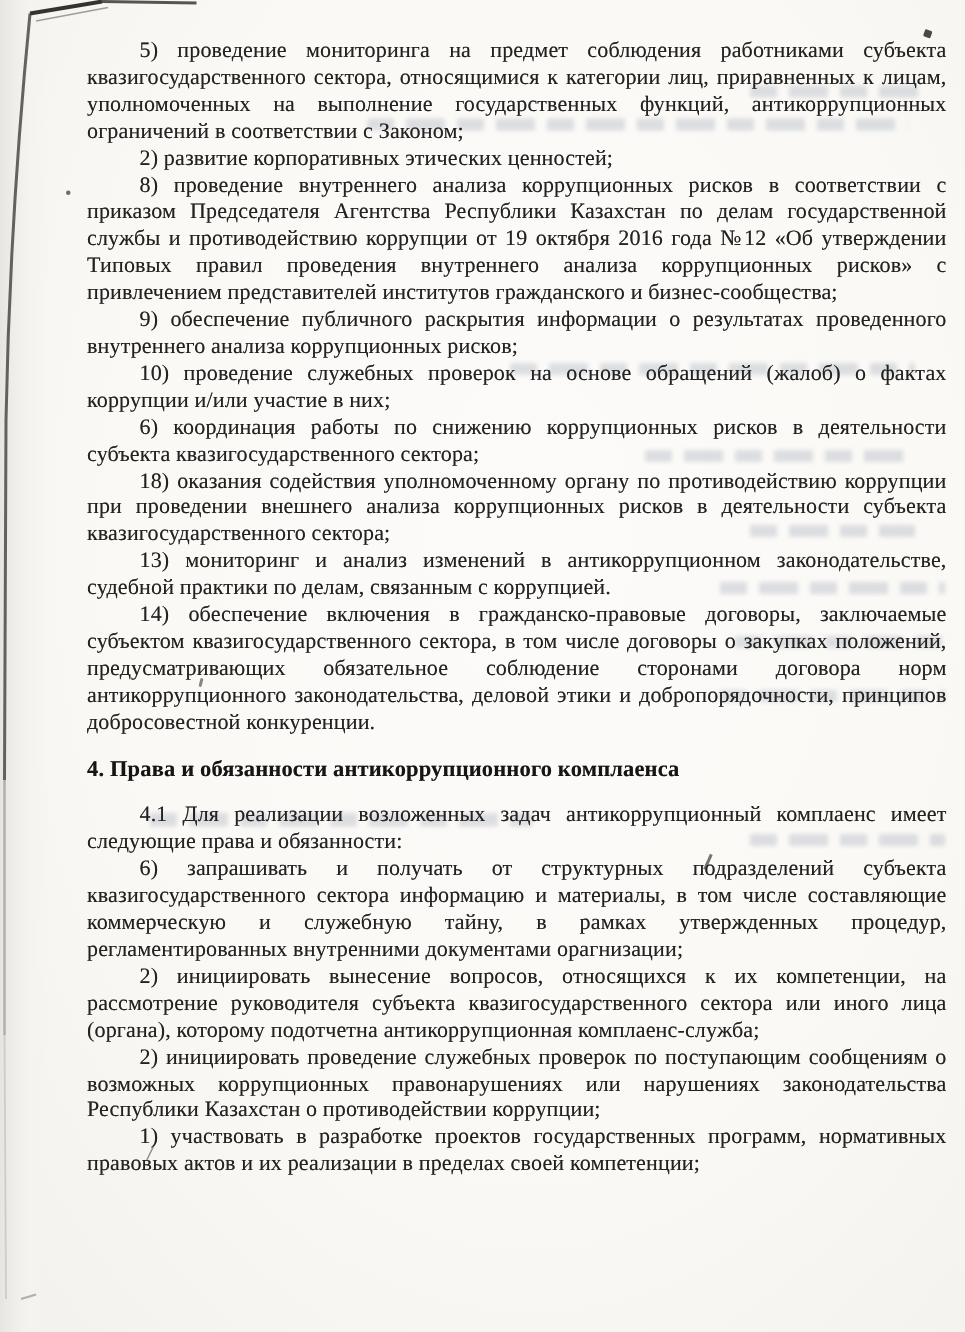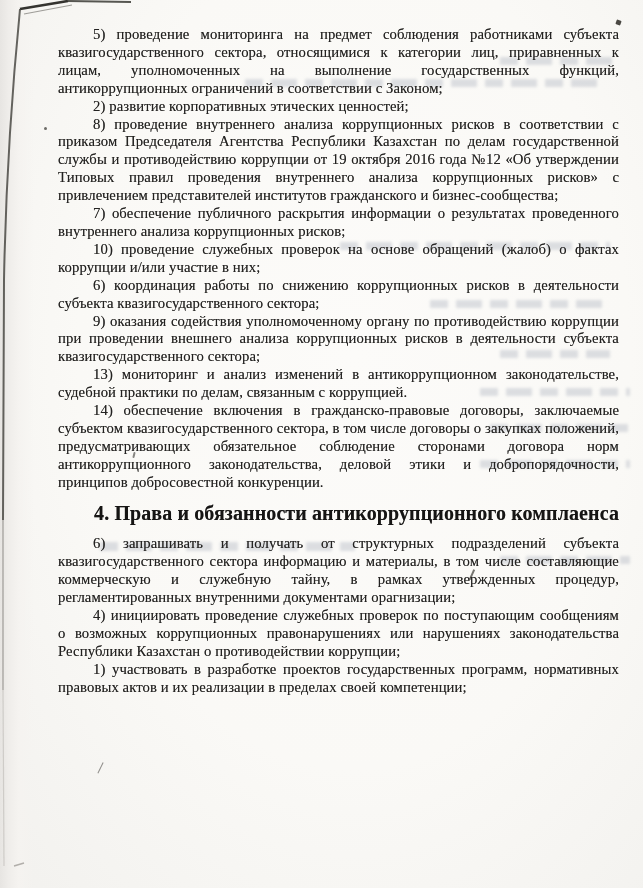--- a/index.html
+++ b/index.html
@@ -23,36 +23,36 @@
     width: 34px;
     background: linear-gradient(90deg,
       #e7e5e2 0%, #efedea 25%, #f5f3f0 55%, rgba(250,249,246,0) 100%);
     pointer-events: none;
   }
   .content {
     position: absolute;
     left: 0; top: 0;
     width: 643px;
     box-sizing: border-box;
-    padding: 26px 24px 0 58px;
+    padding: 26px 12px 0 58px;
     color: #232221;
     font-size: 14.7px;
     line-height: 17.9px;
     letter-spacing: 0.1px;
     text-shadow: 0 0 0.4px rgba(45,43,40,0.55);
   }
   .para {
     margin: 0;
     text-align: justify;
     text-indent: 35px;
   }
   .section-heading {
     margin: 13px 0 13px 0;
-    text-align: right;
-    font-size: 20px;
+    text-align: left;
+    font-size: 15px;
     font-weight: bold;
     color: #161514;
   }
   
   .edge-artifacts {
     position: absolute;
     left: 0; top: 0;
     pointer-events: none;
   }
   .speck {
@@ -103,27 +103,29 @@
   <div class="speck" style="left:616px; top:20px; width:5px; height:5px; border-radius:1px; transform:rotate(20deg);"></div>
   <div class="speck" style="left:44px; top:127px; width:3px; height:3px; border-radius:50%; opacity:0.8;"></div>
   <div class="speck" style="left:133px; top:452px; width:2px; height:6px; border-radius:1px; transform:rotate(14deg); opacity:0.65;"></div>
   <div class="speck" style="left:471px; top:569px; width:1.6px; height:11px; transform:rotate(24deg); opacity:0.75;"></div>
   <div class="speck" style="left:100px; top:762px; width:1.4px; height:12px; transform:rotate(26deg); opacity:0.6;"></div>
 
   <div class="content">
     <p class="para">5) проведение мониторинга на предмет соблюдения работниками субъекта квазигосударственного сектора, относящимися к категории лиц, приравненных к лицам, уполномоченных на выполнение государственных функций, антикоррупционных ограничений в соответствии с Законом;</p>
     <p class="para">2) развитие корпоративных этических ценностей;</p>
     <p class="para">8) проведение внутреннего анализа коррупционных рисков в соответствии с приказом Председателя Агентства Республики Казахстан по делам государственной службы и противодействию коррупции от 19 октября 2016 года №12 «Об утверждении Типовых правил проведения внутреннего анализа коррупционных рисков» с привлечением представителей институтов гражданского и бизнес-сообщества;</p>
-    <p class="para">7) обеспечение публичного раскрытия информации о результатах проведенного внутреннего анализа коррупционных рисков;</p>
+    <p class="para">9) обеспечение публичного раскрытия информации о результатах проведенного внутреннего анализа коррупционных рисков;</p>
     <p class="para">10) проведение служебных проверок на основе обращений (жалоб) о фактах коррупции и/или участие в них;</p>
     <p class="para">6) координация работы по снижению коррупционных рисков в деятельности субъекта квазигосударственного сектора;</p>
-    <p class="para">9) оказания содействия уполномоченному органу по противодействию коррупции при проведении внешнего анализа коррупционных рисков в деятельности субъекта квазигосударственного сектора;</p>
+    <p class="para">18) оказания содействия уполномоченному органу по противодействию коррупции при проведении внешнего анализа коррупционных рисков в деятельности субъекта квазигосударственного сектора;</p>
     <p class="para">13) мониторинг и анализ изменений в антикоррупционном законодательстве, судебной практики по делам, связанным с коррупцией.</p>
     <p class="para">14) обеспечение включения в гражданско-правовые договоры, заключаемые субъектом квазигосударственного сектора, в том числе договоры о закупках положений, предусматривающих обязательное соблюдение сторонами договора норм антикоррупционного законодательства, деловой этики и добропорядочности, принципов добросовестной конкуренции.</p>
 
     <h2 class="section-heading">4. Права и обязанности антикоррупционного комплаенса</h2>
 
+    <p class="para">4.1 Для реализации возложенных задач антикоррупционный комплаенс имеет следующие права и обязанности:</p>
     <p class="para">6) запрашивать и получать от структурных подразделений субъекта квазигосударственного сектора информацию и материалы, в том числе составляющие коммерческую и служебную тайну, в рамках утвержденных процедур, регламентированных внутренними документами орагнизации;</p>
-    <p class="para">4) инициировать проведение служебных проверок по поступающим сообщениям о возможных коррупционных правонарушениях или нарушениях законодательства Республики Казахстан о противодействии коррупции;</p>
+    <p class="para">2) инициировать вынесение вопросов, относящихся к их компетенции, на рассмотрение руководителя субъекта квазигосударственного сектора или иного лица (органа), которому подотчетна антикоррупционная комплаенс-служба;</p>
+    <p class="para">2) инициировать проведение служебных проверок по поступающим сообщениям о возможных коррупционных правонарушениях или нарушениях законодательства Республики Казахстан о противодействии коррупции;</p>
     <p class="para">1) участвовать в разработке проектов государственных программ, нормативных правовых актов и их реализации в пределах своей компетенции;</p>
   </div>
 
 </div>
 
 </body></html>

